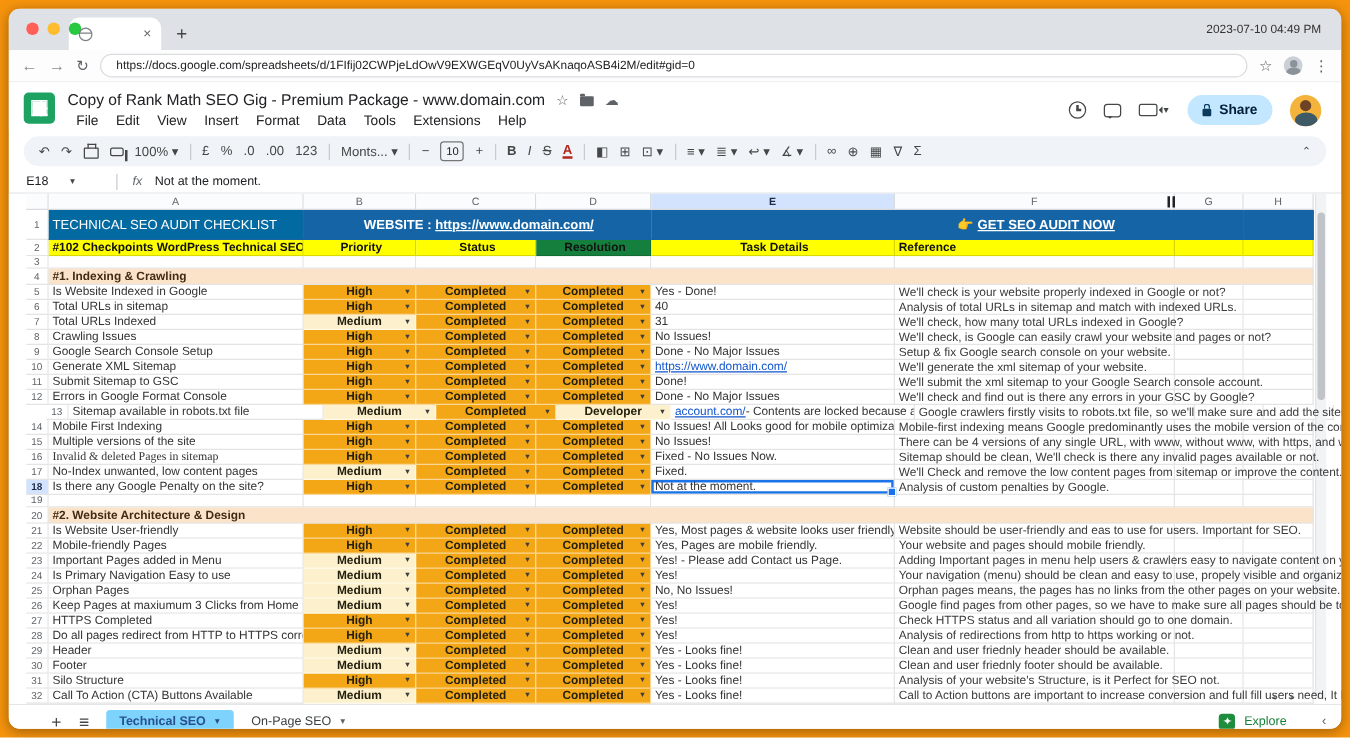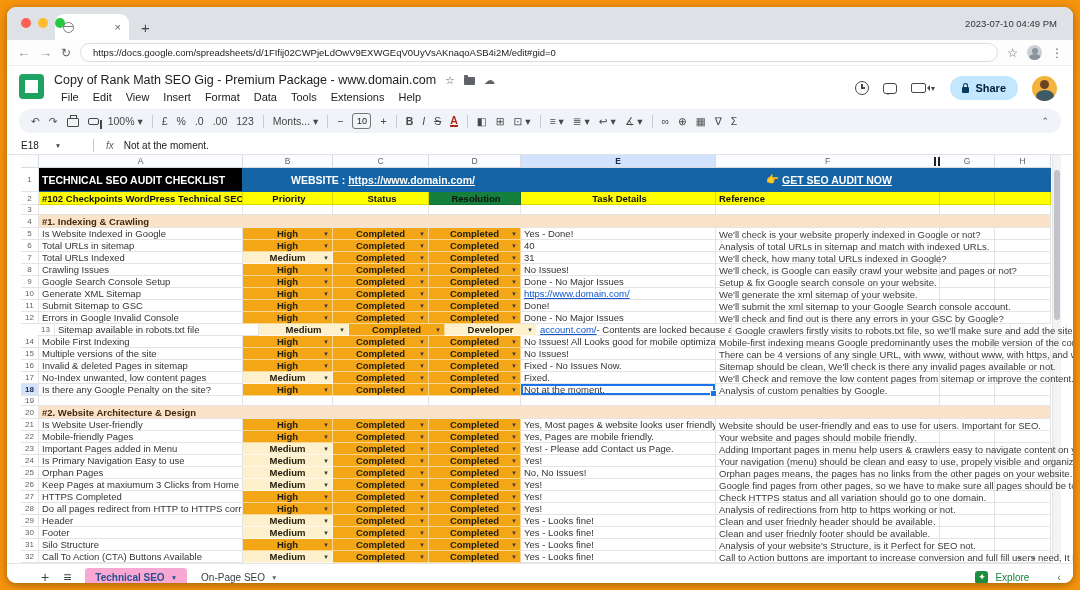--- a/index.html
+++ b/index.html
@@ -86,21 +86,21 @@
   .lnk{text-decoration:underline}
   .freeze{position:absolute;top:2px;display:flex;gap:2px;z-index:5}
   .freeze i{width:2px;height:9px;background:#202124;display:block}
   .vsb{position:absolute;top:0;bottom:4px;width:8px;background:#F1F3F4;border-left:1px solid #E4E4E4}
   .vsb .thumb{position:absolute;top:15px;left:1px;width:6px;height:150px;background:#C0C4C9;border-radius:3px}
   .hsa{position:absolute;right:32px;bottom:1px;color:#80868B;font-size:7px;letter-spacing:5px}
   .spacer{flex:1;background:#fff}
   
   .bbar{height:26px;background:#fff;border-top:1px solid #E4E6E8;display:flex;align-items:center;padding:0 12px 0 34px;gap:14px;flex:0 0 auto}
   .bb-ic{color:#444746;font-size:14px}
-  .stab-active{height:19px;background:#f9a8d4;border-radius:3px;display:flex;align-items:center;gap:6px;padding:0 10px;font-size:10px;font-weight:bold;color:#28508F}
+  .stab-active{height:19px;background:#7dd3fc;border-radius:3px;display:flex;align-items:center;gap:6px;padding:0 10px;font-size:10px;font-weight:bold;color:#28508F}
   .stab{display:flex;align-items:center;gap:6px;font-size:10px;color:#3c4043}
   .explore{margin-left:auto;display:flex;align-items:center;gap:7px}
   .exp-ic{width:13px;height:13px;background:#1E8E3E;border-radius:3px;color:#fff;font-size:9px;display:flex;align-items:center;justify-content:center}
   .exp-label{font-size:10px;color:#188038}
   .bchev{color:#5f6368;font-size:11px;margin-left:14px}
 </style>
 </head>
 <body>
 
 <div class="win">
@@ -229,21 +229,21 @@
         <div class="gc gcl" style="width: 224px;">F</div>
         <div class="gc gcl" style="width: 55px;">G</div>
         <div class="gc gcl" style="width: 56px;">H</div>
         <div class="freeze" style="left: 913px;">
           <i></i>
           <i></i>
         </div>
       </div>
       <div class="g-row" style="height: 24px;">
         <div class="gc num" style="width: 18px;">1</div>
-        <div class="gc" style="width: 204px; background: #000000; border-color: rgb(21, 100, 165); color: rgb(255, 255, 255); font-weight: bold; font-size: 10.5px;">TECHNICAL SEO AUDIT CHECKLIST</div>
+        <div class="gc" style="width: 204px; background: #0369a1; border-color: rgb(21, 100, 165); color: rgb(255, 255, 255); font-weight: normal; font-size: 10.5px;">TECHNICAL SEO AUDIT CHECKLIST</div>
         <div class="gc" style="width: 278px; background: rgb(21, 100, 165); border-color: rgb(21, 100, 165); color: rgb(255, 255, 255); font-weight: bold; font-size: 10.5px; justify-content: center;">
           <span>WEBSITE :&nbsp;</span>
           <span class="lnk">https://www.domain.com/</span>
         </div>
         <div class="gc" style="width: 195px; background: rgb(21, 100, 165); border-color: rgb(21, 100, 165); color: rgb(255, 255, 255); font-weight: bold; font-size: 10.5px;"></div>
         <div class="gc" style="width: 224px; background: rgb(21, 100, 165); border-color: rgb(21, 100, 165); color: rgb(255, 255, 255); font-weight: bold; font-size: 10.5px; justify-content: center;">
           <span>👉&nbsp;</span>
           <span class="lnk">GET SEO AUDIT NOW</span>
         </div>
         <div class="gc" style="width: 55px; background: rgb(21, 100, 165); border-color: rgb(21, 100, 165); color: rgb(255, 255, 255); font-weight: bold; font-size: 10.5px;"></div>
@@ -426,21 +426,21 @@
         </div>
         <div class="gc" style="width: 195px;">Done!</div>
         <div class="gc" style="width: 224px; overflow: visible;">
           <span class="refx">We'll submit the xml sitemap to your Google Search console account.</span>
         </div>
         <div class="gc" style="width: 55px;"></div>
         <div class="gc" style="width: 56px;"></div>
       </div>
       <div class="g-row" style="height: 12px;">
         <div class="gc num" style="width: 18px;">12</div>
-        <div class="gc" style="width: 204px;">Errors in Google Invalid Console</div>
+        <div class="gc" style="width: 204px;">Errors in Google Format Console</div>
         <div class="gc pill" style="width: 90px; background: rgb(243, 167, 22);">
           <span>High</span>
           <span class="arr">▼</span>
         </div>
         <div class="gc pill" style="width: 96px; background: rgb(243, 167, 22);">
           <span>Completed</span>
           <span class="arr">▼</span>
         </div>
         <div class="gc pill" style="width: 92px; background: rgb(243, 167, 22);">
           <span>Completed</span>
@@ -517,21 +517,21 @@
         </div>
         <div class="gc" style="width: 195px;">No Issues!</div>
         <div class="gc" style="width: 224px; overflow: visible;">
           <span class="refx">There can be 4 versions of any single URL, with www, without www, with https, and without</span>
         </div>
         <div class="gc" style="width: 55px;"></div>
         <div class="gc" style="width: 56px;"></div>
       </div>
       <div class="g-row" style="height: 12px;">
         <div class="gc num" style="width: 18px;">16</div>
-        <div class="gc" style="width: 204px;">Invalid &amp; deleted Pages in sitemap</div>
+        <div class="gc" style="width: 204px; font-family: Liberation Serif, serif;">Invalid &amp; deleted Pages in sitemap</div>
         <div class="gc pill" style="width: 90px; background: rgb(243, 167, 22);">
           <span>High</span>
           <span class="arr">▼</span>
         </div>
         <div class="gc pill" style="width: 96px; background: rgb(243, 167, 22);">
           <span>Completed</span>
           <span class="arr">▼</span>
         </div>
         <div class="gc pill" style="width: 92px; background: rgb(243, 167, 22);">
           <span>Completed</span>

